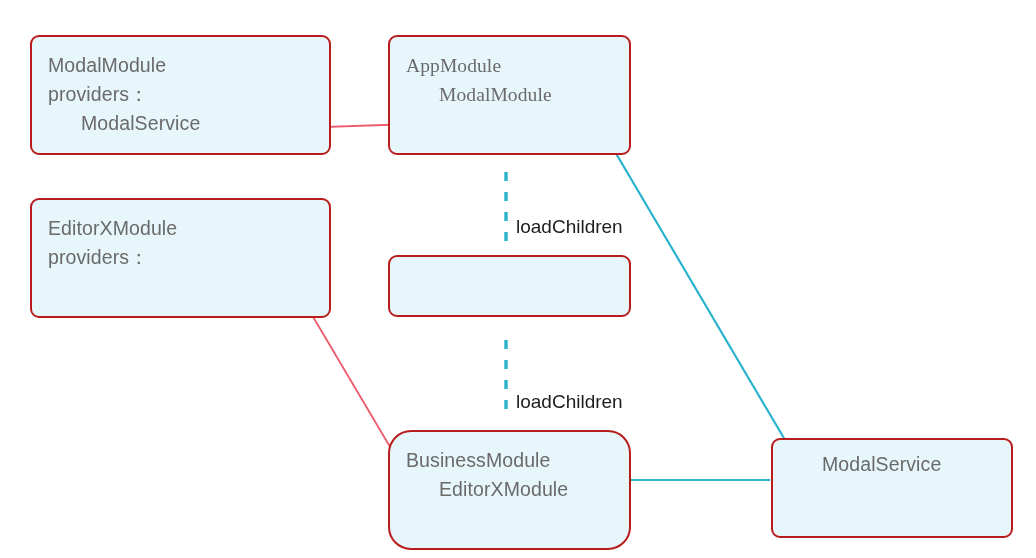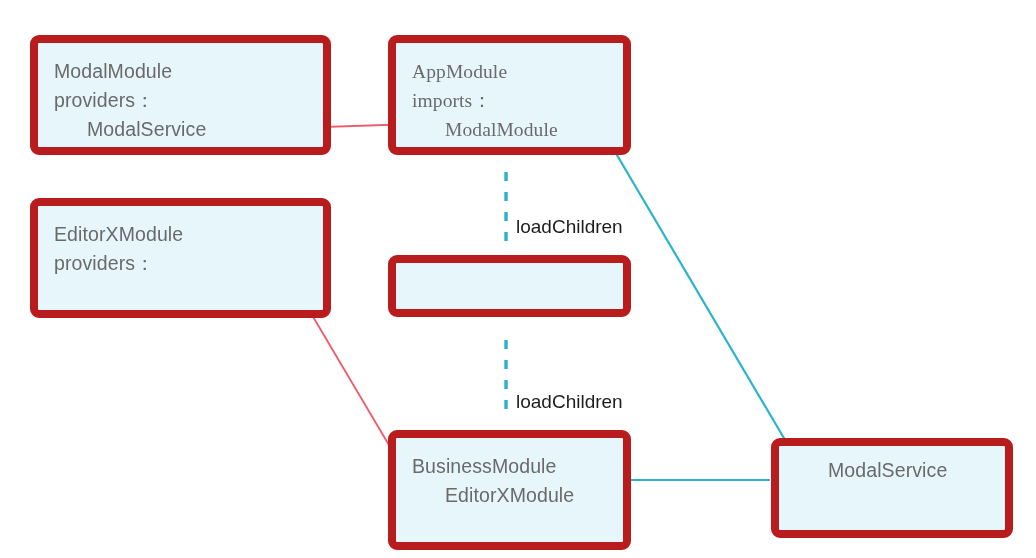--- a/index.html
+++ b/index.html
@@ -20,21 +20,21 @@
     inset: 0;
     width: 1036px;
     height: 558px;
   }
 
   
   .node {
     position: absolute;
     box-sizing: border-box;
     background: #e7f6fa;
-    border: 8px solid #b91c1c;
+    border: 2px solid #b91c1c;
     border-radius: 9px;
     padding: 0;
   }
   .node-lines {
     position: absolute;
     left: 16px;
     top: 14px;
     right: 6px;
   }
   .node-line {
@@ -117,36 +117,35 @@
   <div class="node-lines">
     <span class="node-line">ModalModule</span>
     <span class="node-line">providers：</span>
     <span class="node-line indent">ModalService</span>
   </div>
 </div>
 
 <div class="node" style="left:388px; top:35px; width:243px; height:120px;font-family:Liberation Serif, serif;">
   <div class="node-lines">
     <span class="node-line">AppModule</span>
-    <span class="node-line">imports：</span>
     <span class="node-line indent">ModalModule</span>
   </div>
 </div>
 
 <div class="node" style="left:30px; top:198px; width:301px; height:120px;">
   <div class="node-lines">
     <span class="node-line">EditorXModule</span>
     <span class="node-line">providers：</span>
   </div>
 </div>
 
 <div class="node" style="left:388px; top:255px; width:243px; height:62px;">
 </div>
 
-<div class="node" style="left:388px; top:430px; width:243px; height:120px;">
+<div class="node" style="left:388px; top:430px; width:243px; height:120px;border-radius:23px;">
   <div class="node-lines">
     <span class="node-line">BusinessModule</span>
     <span class="node-line indent">EditorXModule</span>
   </div>
 </div>
 
 <div class="node" style="left:771px; top:438px; width:242px; height:100px;">
   <div class="node-lines" style="top:10px;">
     <span class="node-line indent">ModalService</span>
   </div>

